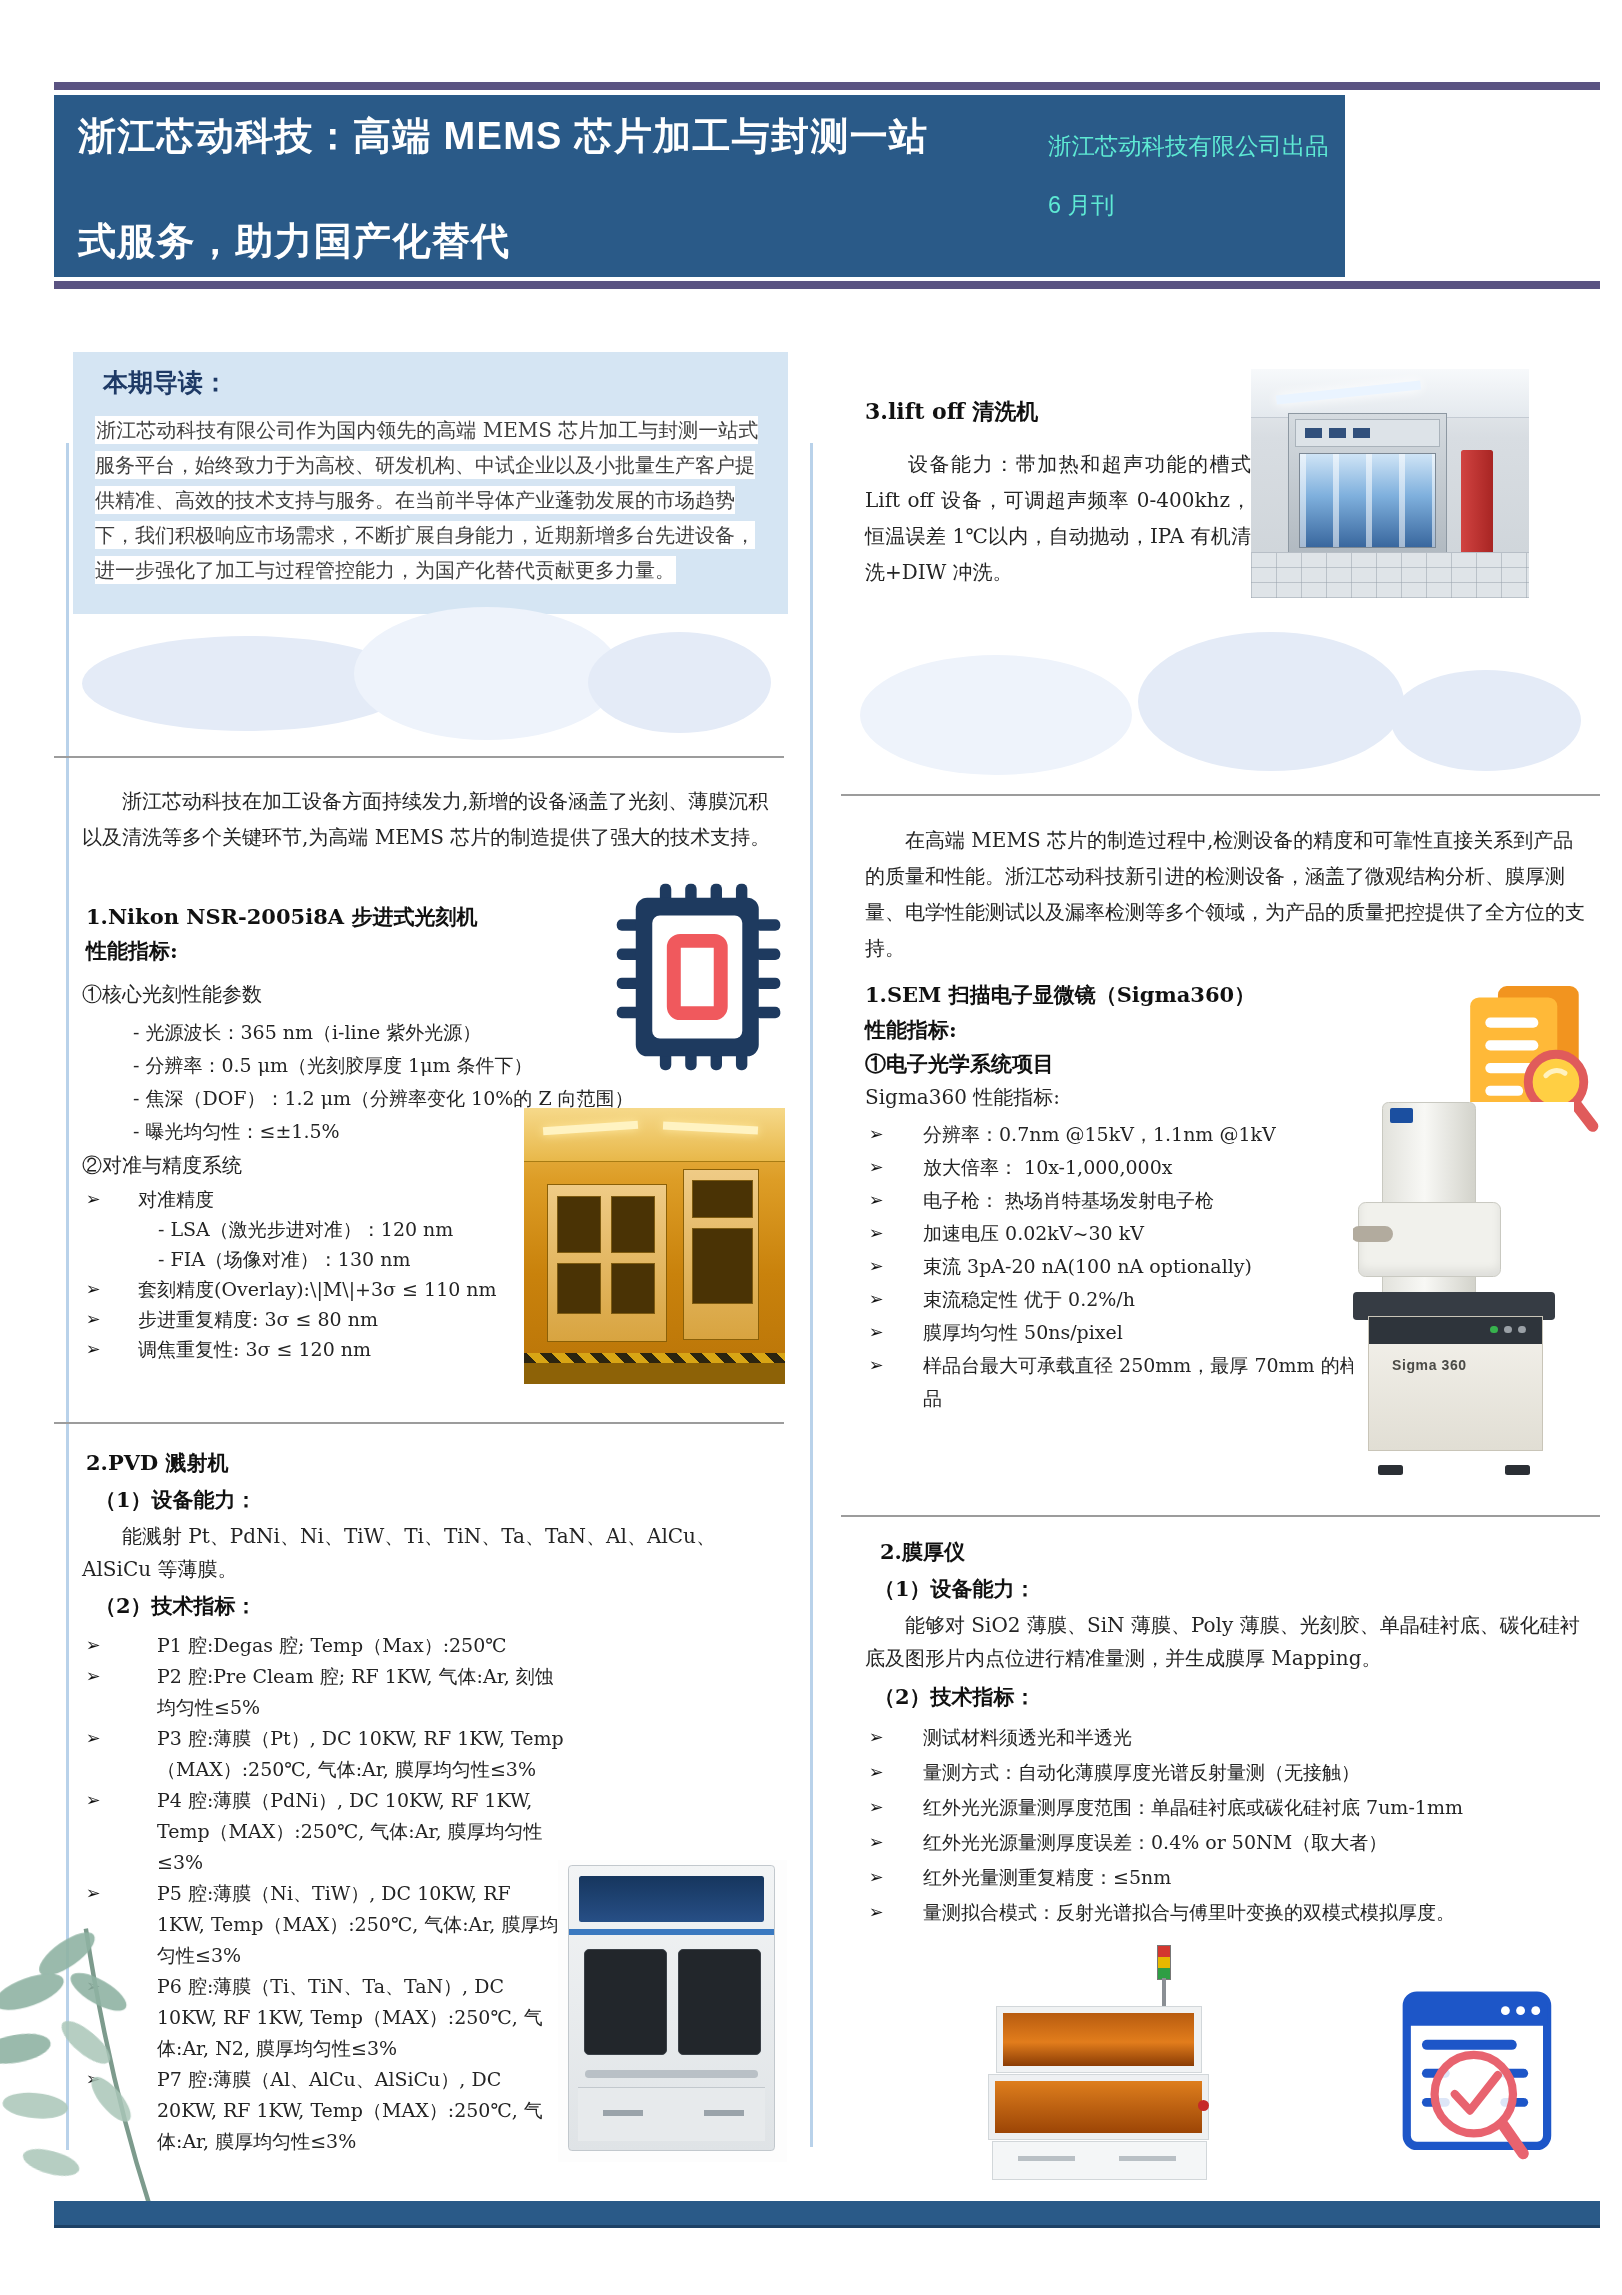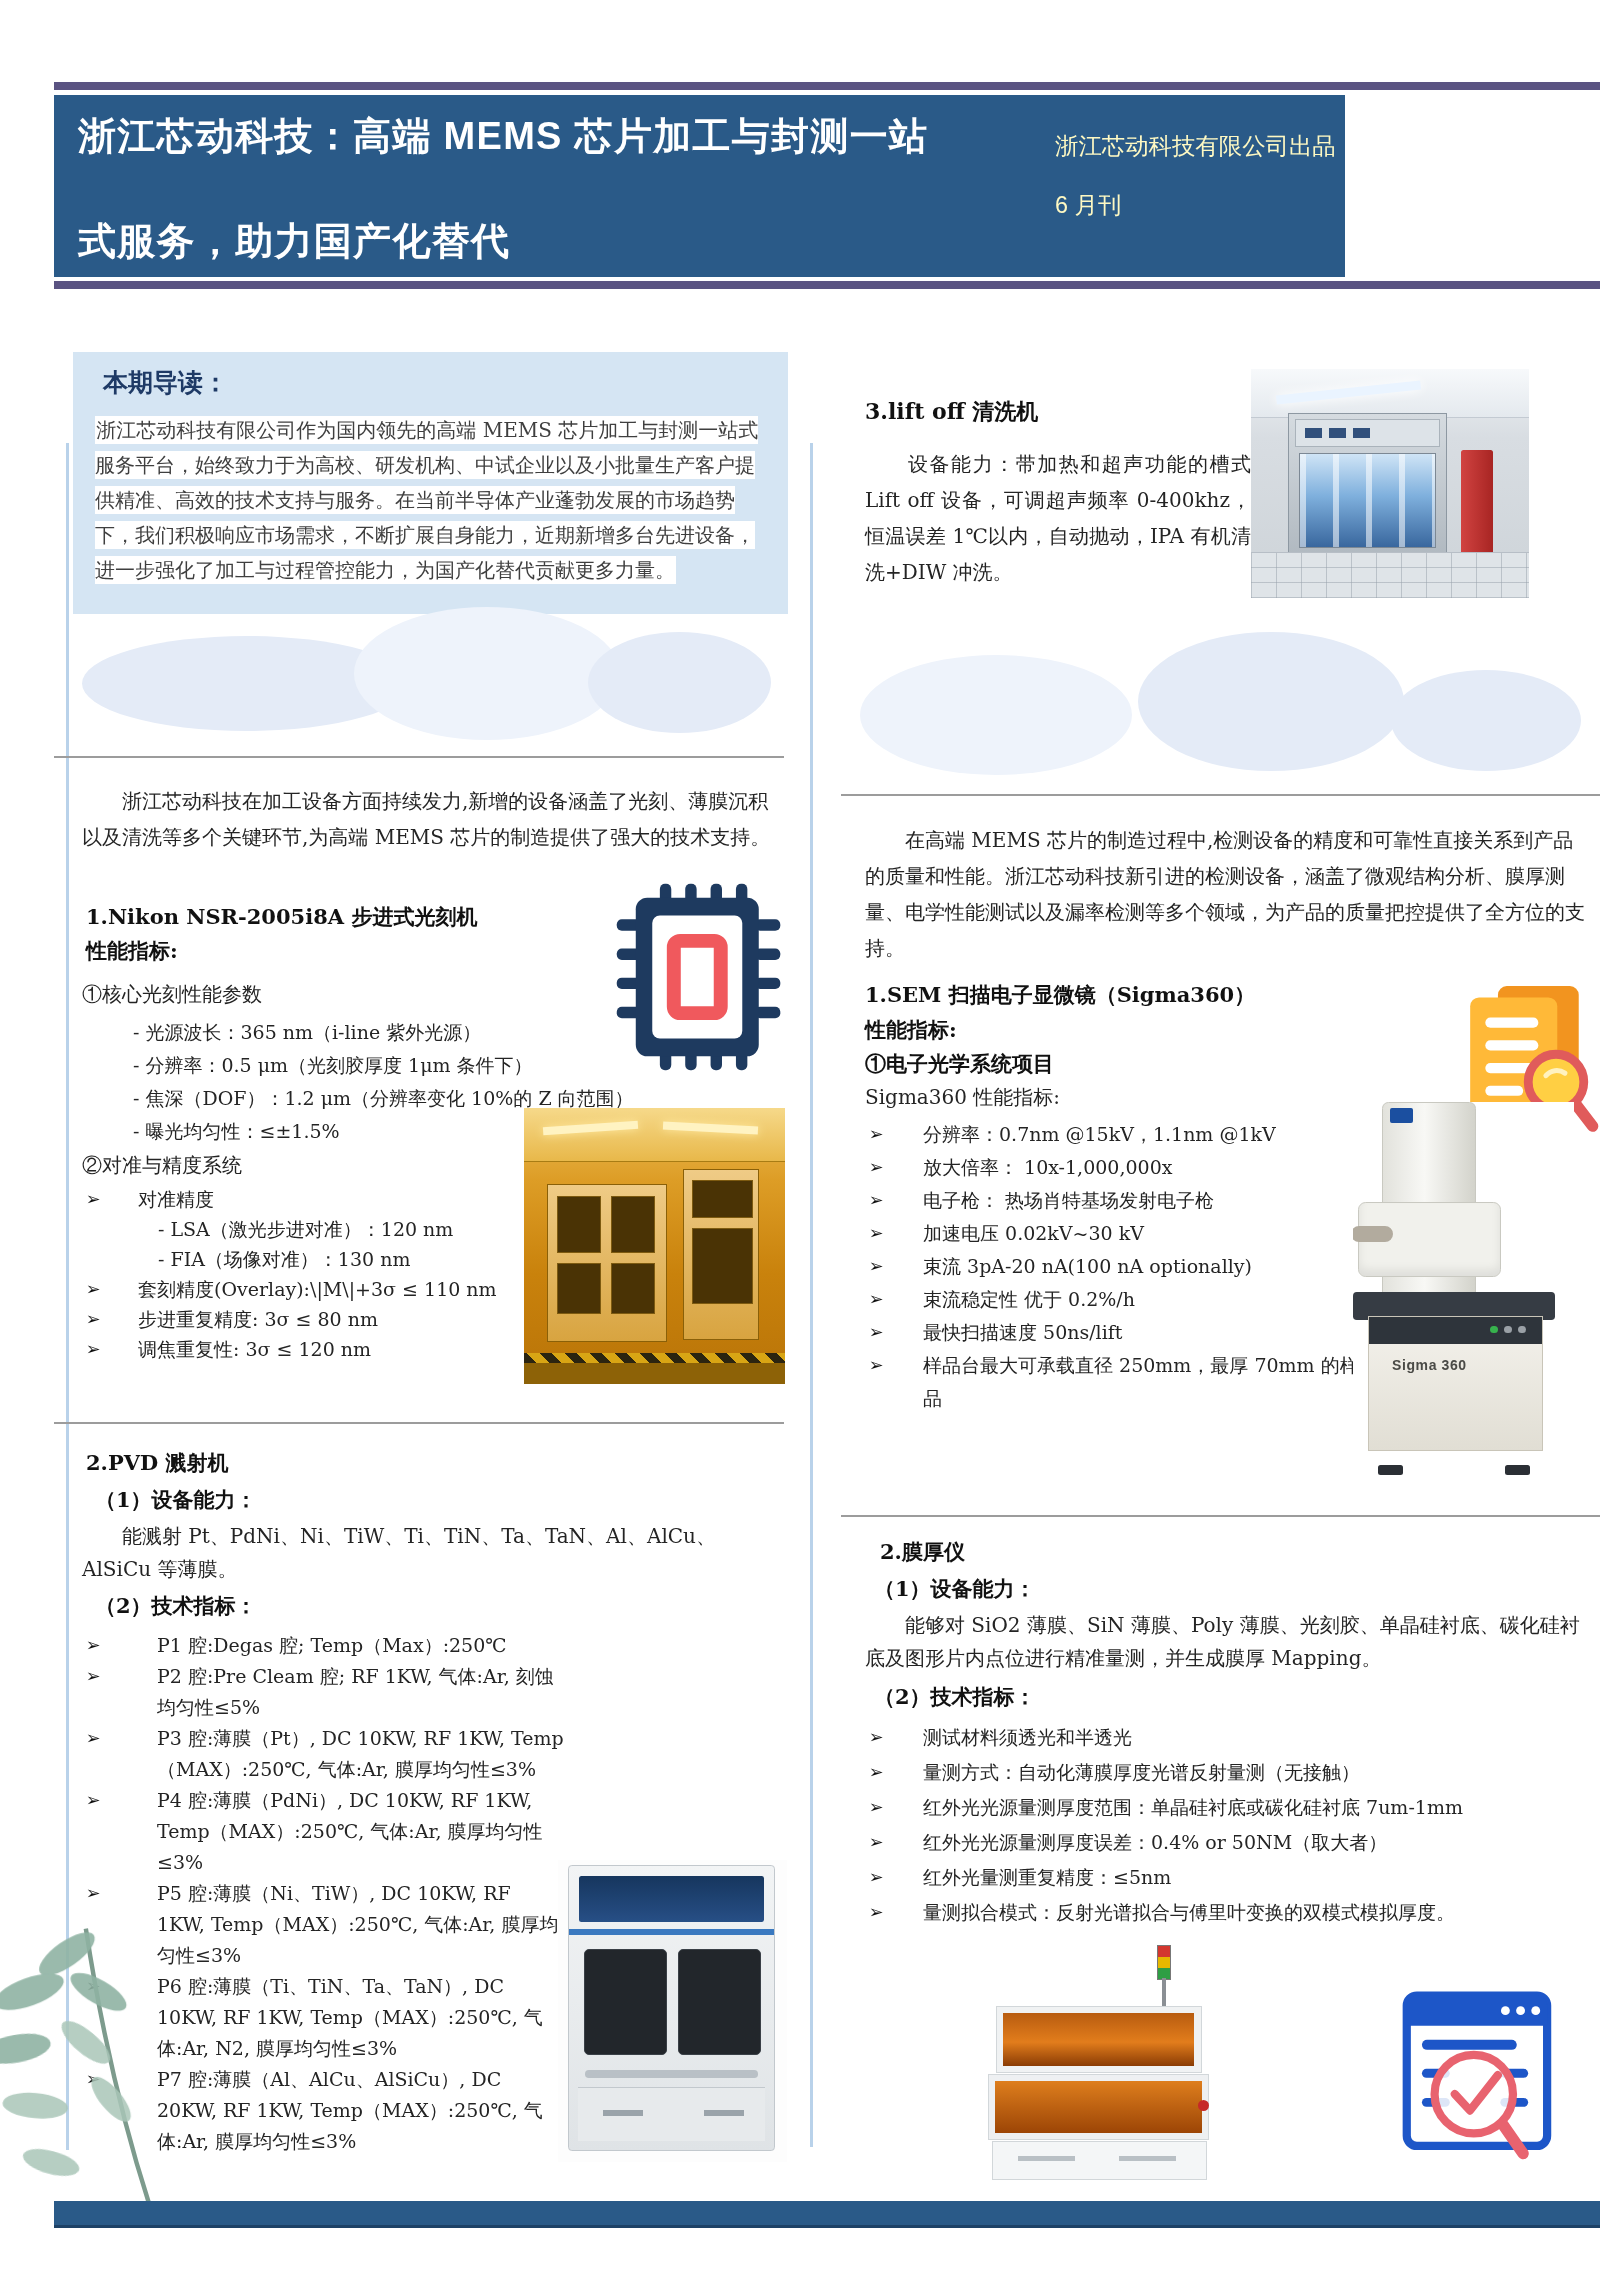--- a/index.html
+++ b/index.html
@@ -10,22 +10,22 @@
   }
   .abs { position:absolute; }
   
   .accent-bar { position:absolute; left:54px; width:1546px; height:8.2px; background:#5a5382; }
   .header-box {
     position:absolute; left:54px; top:95px; width:1291px; height:182px;
     background:#2a5a88;
   }
   .header-title { position:absolute; left:24px; color:#ffffff; font-family:"Liberation Sans", sans-serif;
     font-weight:900; font-size:38px; letter-spacing:1.3px; white-space:nowrap; }
-  .header-meta { position:absolute; left:994px; color:#fef9c3; font-family:"Liberation Sans", sans-serif;
-    font-size:23.4px; font-weight:400; white-space:nowrap;margin-left:7px; }
+  .header-meta { position:absolute; left:994px; color:#5eead4; font-family:"Liberation Sans", sans-serif;
+    font-size:23.4px; font-weight:400; white-space:nowrap; }
   
   .v-line { position:absolute; width:2.5px; background:#b9d2ea; }
   .h-rule { position:absolute; height:1.9px; background:#9c9c9c; }
   
   .intro-box { position:absolute; left:73px; top:352px; width:715px; height:262px; background:#d5e5f3; }
   .intro-title { position:absolute; left:30px; top:14px; font-size:25px; font-weight:bold; color:#1e3a66; }
   .intro-body { position:absolute; left:22px; top:61px; width:677px; font-size:20px; line-height:35px; color:#3f3f3f; }
   .intro-body span { background:#ffffff; padding:1.9px 1.3px; }
   
   .cloud { position:absolute; background:#e4ebf7; border-radius:50%; }
@@ -285,21 +285,21 @@
   <div class="blk-title" style="left:865px; top:1016px">性能指标:</div>
   <div class="blk-title" style="left:865px; top:1050px">①电子光学系统项目</div>
   <div class="blk-sub" style="left:865px; top:1084px">Sigma360 性能指标:</div>
   <ul class="spec sem" style="left:865px; top:1118px; width:500px">
     <li><span class="mk">➢</span><span>分辨率：0.7nm @15kV，1.1nm @1kV</span></li>
     <li><span class="mk">➢</span><span>放大倍率： 10x-1,000,000x</span></li>
     <li><span class="mk">➢</span><span>电子枪： 热场肖特基场发射电子枪</span></li>
     <li><span class="mk">➢</span><span>加速电压 0.02kV~30 kV</span></li>
     <li><span class="mk">➢</span><span>束流 3pA-20 nA(100 nA optionally)</span></li>
     <li><span class="mk">➢</span><span>束流稳定性 优于 0.2%/h</span></li>
-    <li><span class="mk">➢</span><span>最快扫描速度 50ns/lift</span></li>
+    <li><span class="mk">➢</span><span>膜厚均匀性 50ns/pixel</span></li>
     <li><span class="mk">➢</span><span>样品台最大可承载直径 250mm，最厚 70mm 的样品</span></li>
   </ul>
 
   <svg class="abs" style="left:1460px; top:981px" width="139" height="154" viewBox="0 0 220 244">
     <rect x="60" y="8" width="128" height="168" rx="14" fill="#f2941f"></rect>
     <rect x="16" y="26" width="138" height="186" rx="14" fill="#ffb938"></rect>
     <rect x="40" y="58" width="84" height="16" rx="8" fill="#ffffff"></rect>
     <rect x="40" y="94" width="84" height="16" rx="8" fill="#ffffff"></rect>
     <rect x="40" y="130" width="84" height="16" rx="8" fill="#ffffff"></rect>
     <rect x="40" y="166" width="60" height="16" rx="8" fill="#ffffff"></rect>

